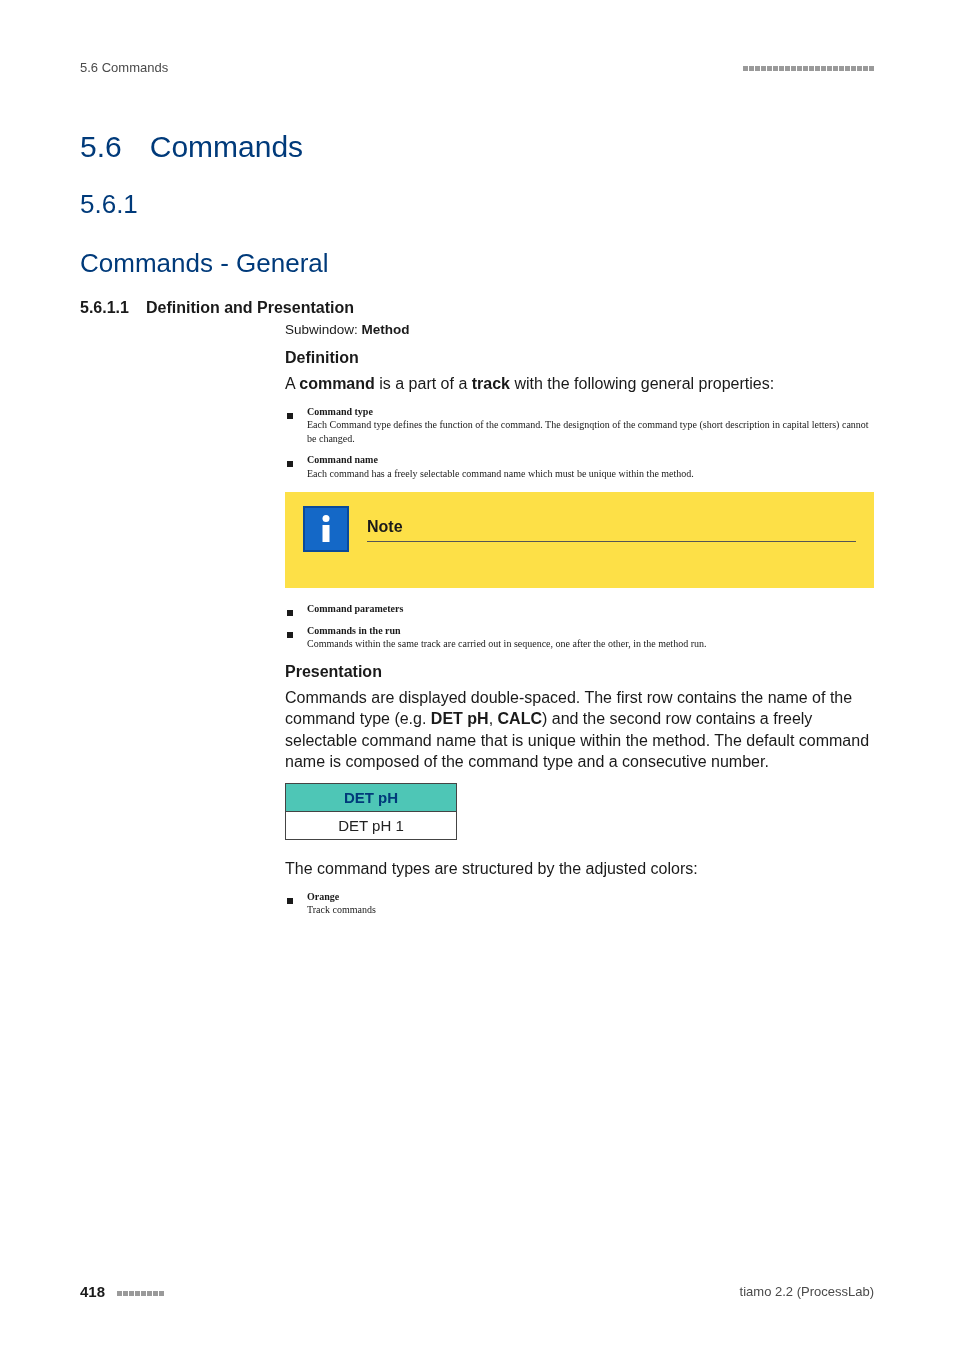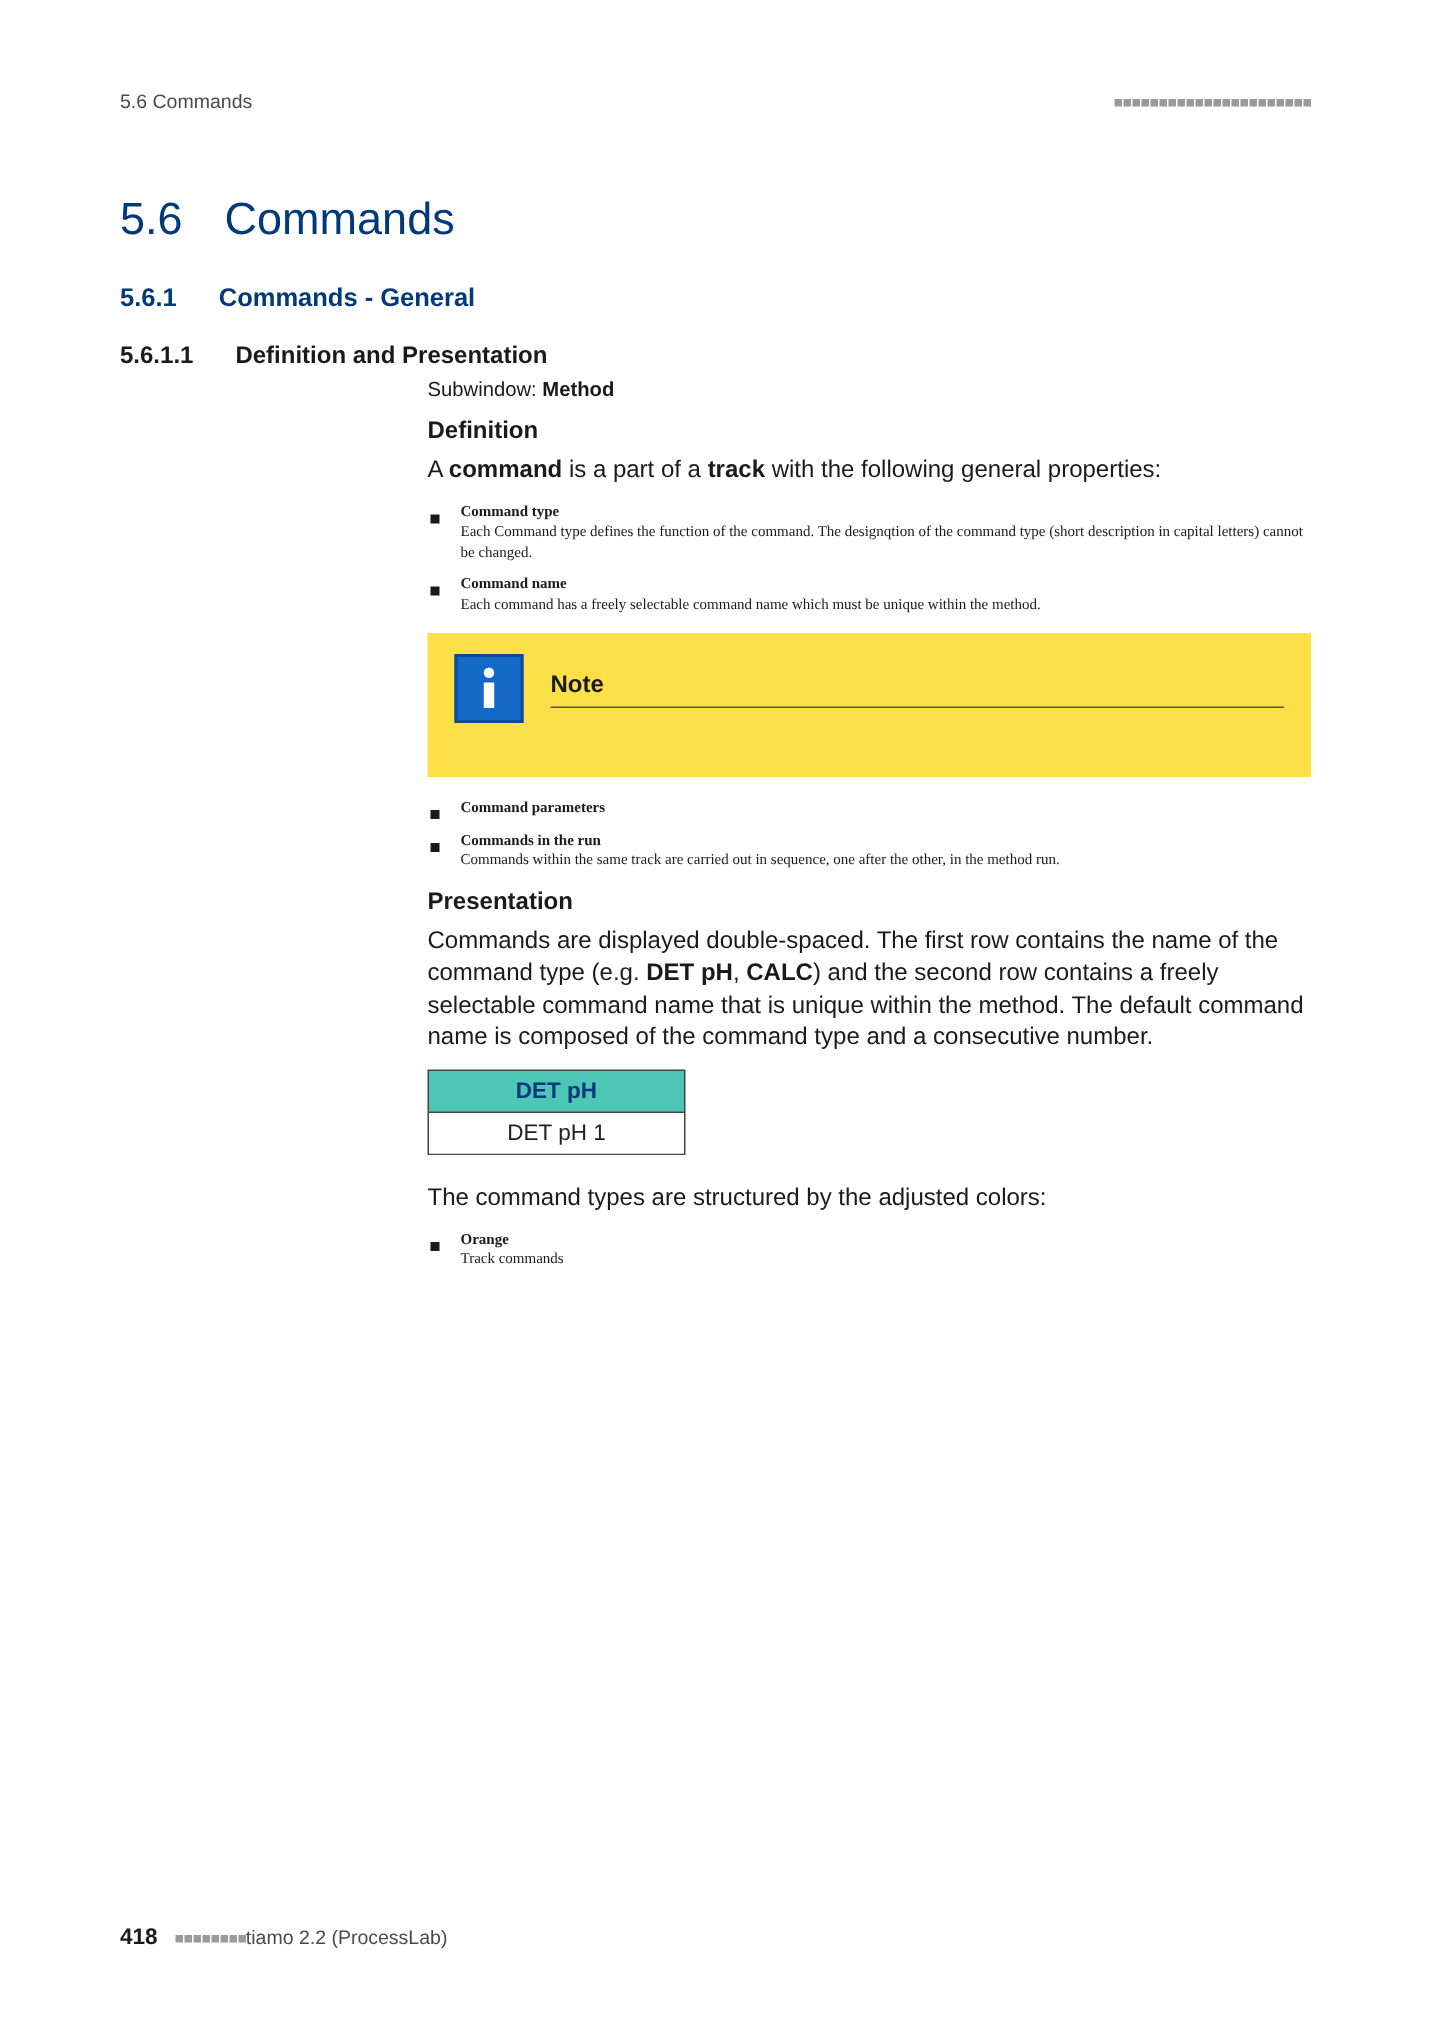--- a/index.html
+++ b/index.html
@@ -41,33 +41,34 @@
   h1.chapter {
     color: #003a7a;
     font-size: 30px;
     font-weight: 400;
     margin: 0 0 25px 0;
     display: flex;
     gap: 28px;
   }
   h2.section {
     color: #003a7a;
-    font-size: 17px;
-    font-weight: 700;
+    font-size: 26px;
+    font-weight: 400;
     margin: 0 0 20px 0;
     display: flex;
     gap: 28px;
+    flex-direction: column;
   }
   h3.subsection {
     color: #1a1a1a;
     font-size: 16px;
     font-weight: 800;
     margin: 0 0 5px 0;
     display: flex;
-    gap: 28px;
+    gap: 17px;
   }
   .content-indent {
     margin-left: 205px;
     margin-right: 0;
   }
   .subwindow {
     font-size: 13.5px;
     margin-bottom: 12px;
   }
   h4.h4 {
@@ -173,20 +174,21 @@
     text-align: center;
     padding: 5px 0;
     color: #222;
   }
   .footer {
     position: absolute;
     bottom: 50px;
     left: 80px;
     right: 80px;
     display: flex;
+    justify-content: space-between;
     align-items: center;
     font-size: 13px;
     color: #4a4a4a;
   }
   .footer .pn {
     font-weight: 800;
     font-size: 15px;
     color: #1a1a1a;
   }
 </style>

